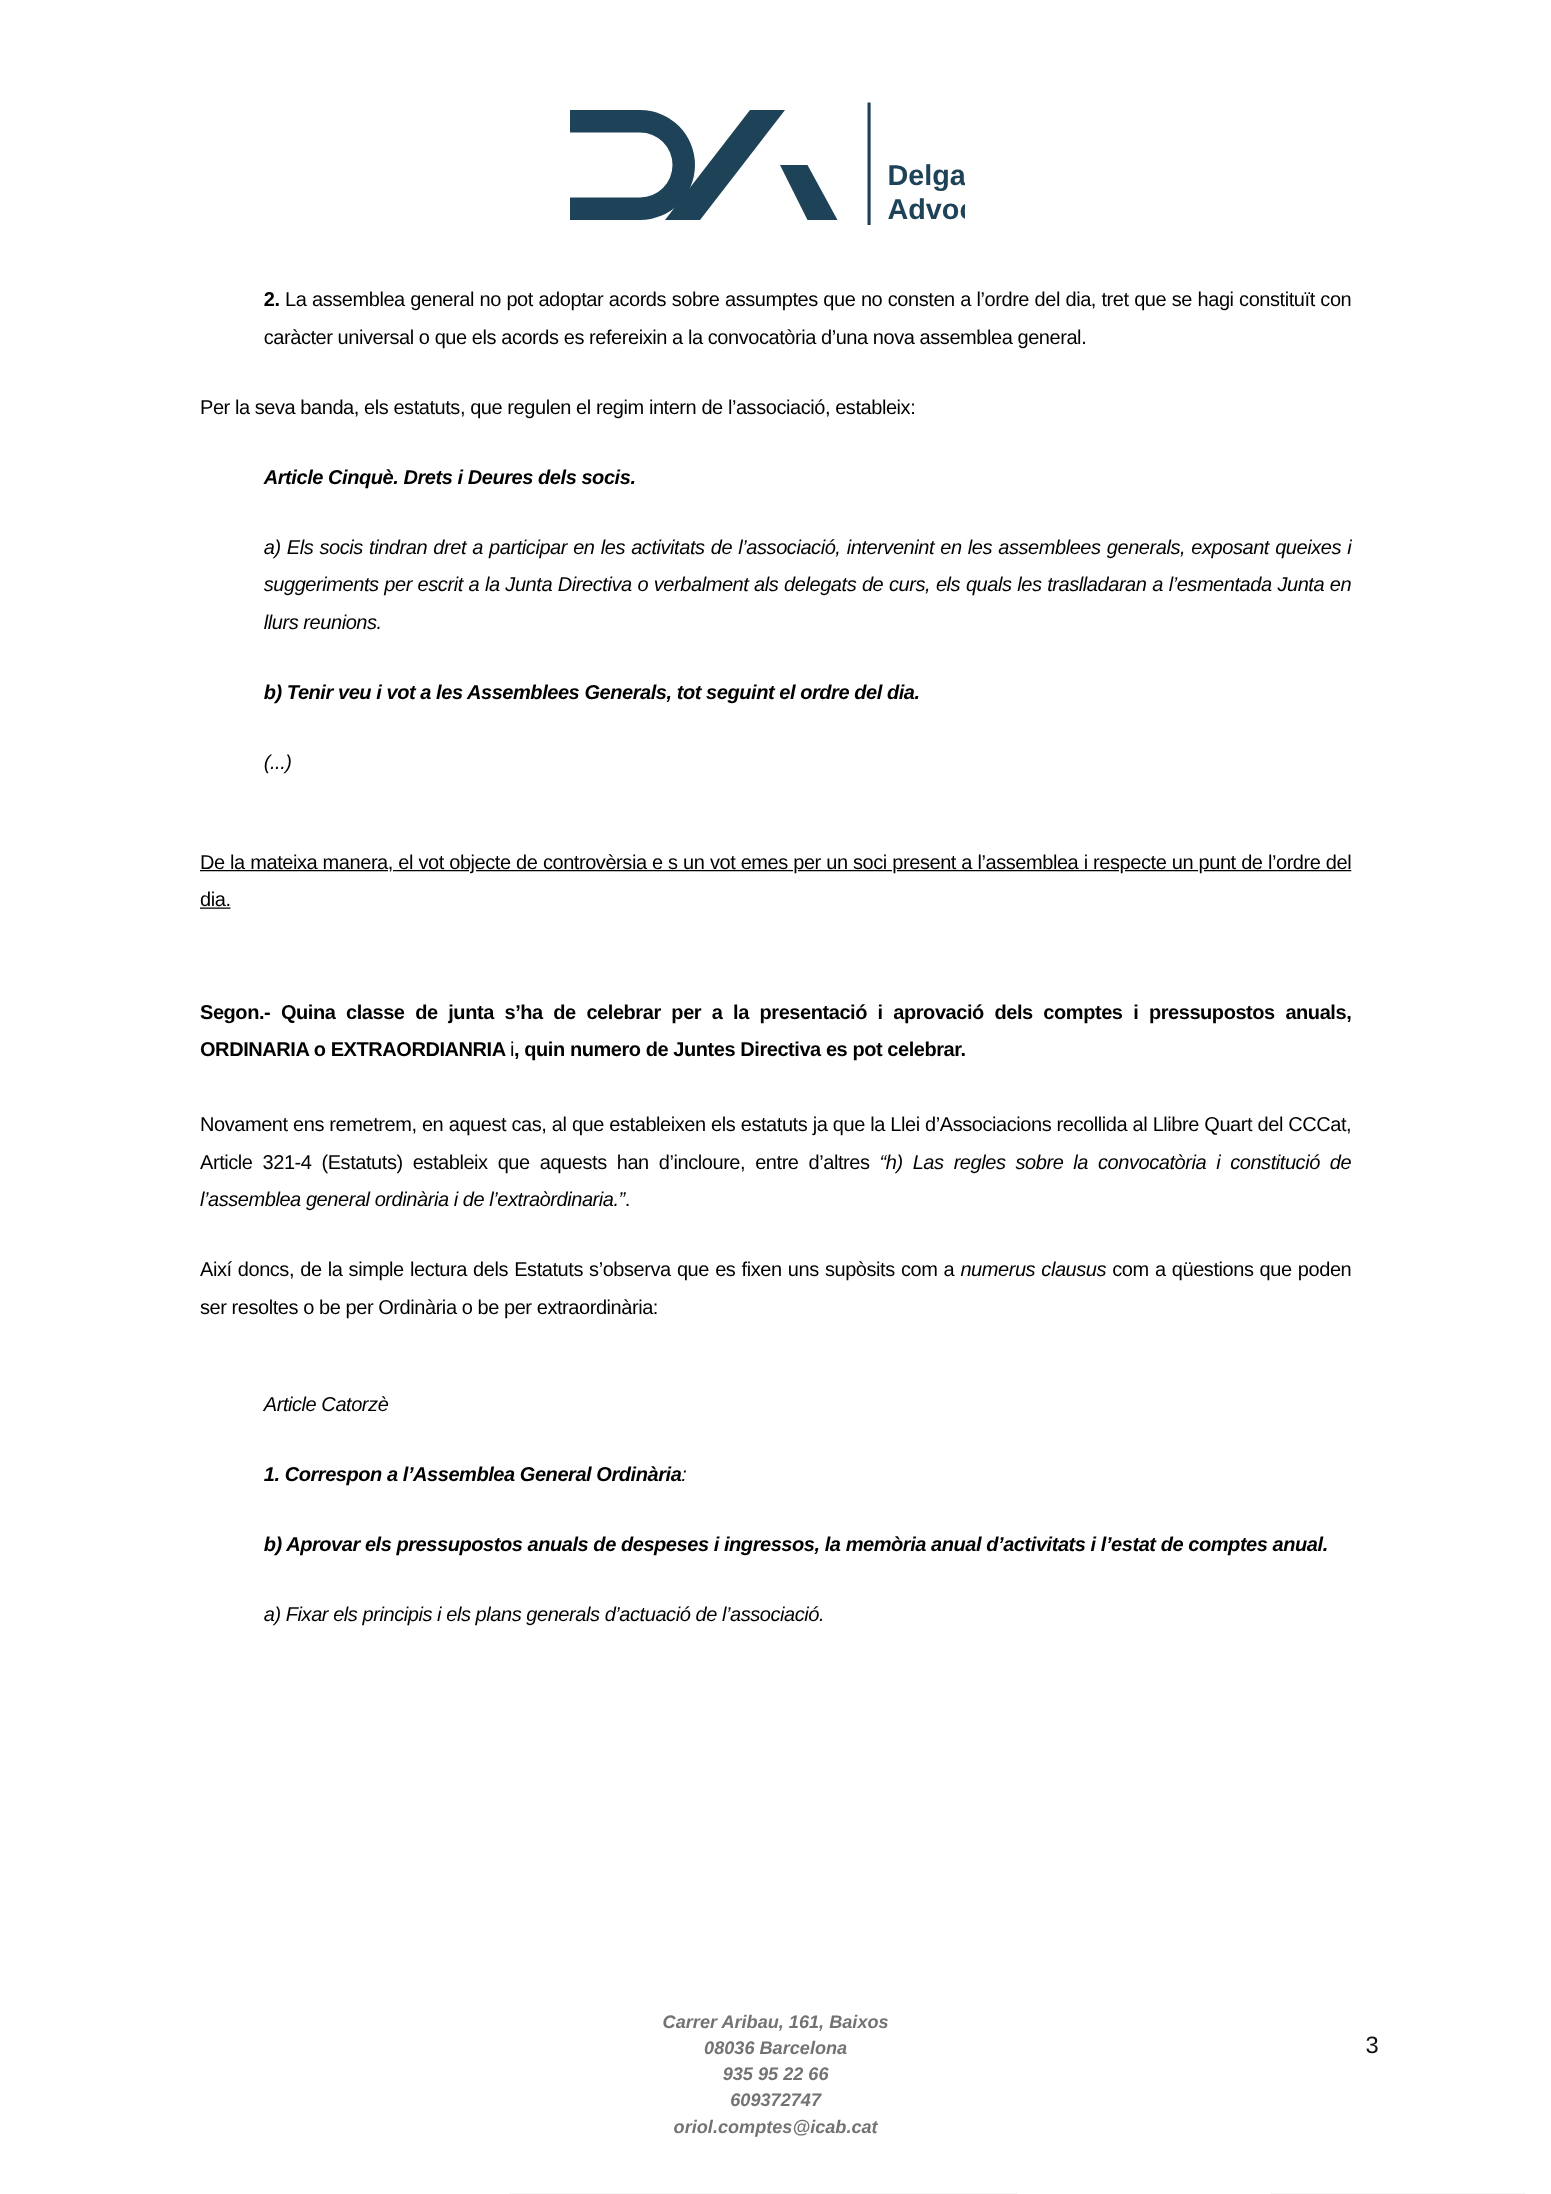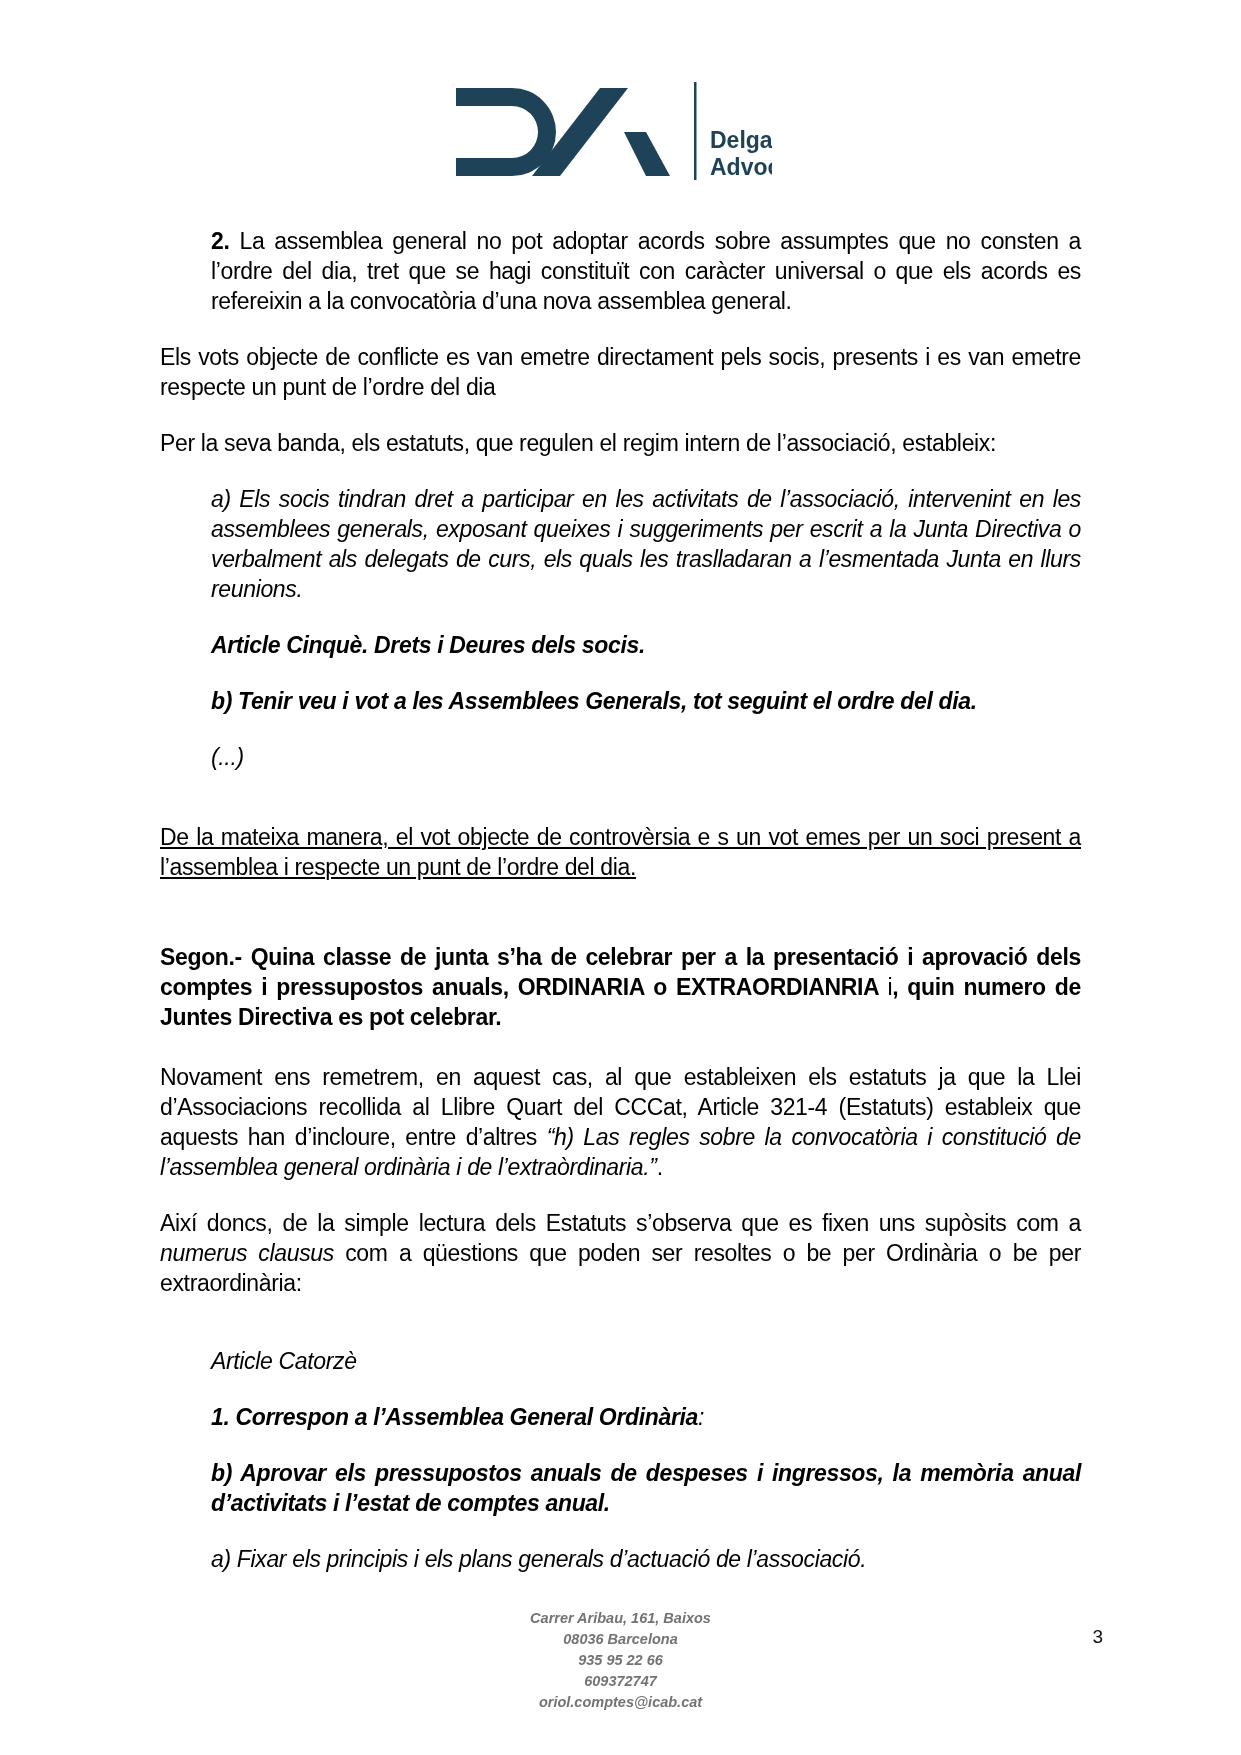--- a/index.html
+++ b/index.html
@@ -17,21 +17,21 @@
     position:absolute;top:74px;left:50%;
     transform:translateX(-8px) translateX(-50%);
     width:318px;height:106px;
   }
   .logo svg{display:block;width:100%;height:100%;}
   
   .content{
     position:absolute;top:226px;left:160px;width:921px;
   }
   .p{
-    font-size:23px;line-height:30px;
+    font-size:16px;line-height:30px;
     letter-spacing:-0.35px;
     text-align:justify;
     margin:0 0 26px 0;
   }
   .indent{margin-left:51px;}
   .bd{font-weight:bold;}
   .it{font-style:italic;}
   .un{}
   .mb-md{margin-bottom:50px !important;}
   .mb-lg{margin-bottom:60px !important;text-decoration:underline;}
@@ -69,24 +69,23 @@
 
       <rect fill="#1e4257" x="240" y="8" width="2.5" height="98"></rect>
 
       <text x="256" y="74" font-family="Liberation Sans, sans-serif" font-size="23" font-weight="600" fill="#1e4257">Delgado</text>
       <text x="256" y="101" font-family="Liberation Sans, sans-serif" font-size="23" font-weight="600" fill="#1e4257">Advocats</text>
     </svg>
   </div>
 
   <div class="content">
     <p class="p indent"><span class="bd">2. </span><span>La assemblea general no pot adoptar acords sobre assumptes que no consten a l’ordre del dia, tret que se hagi constituït con caràcter universal o que els acords es refereixin a la convocatòria d’una nova assemblea general.</span></p>
-    <p class="p"><span>Els vots objecte de conflicte es van emetre directament pels socis, presents i es van emetre respecte un punt de l’ordre del dia</span></p>
     <p class="p"><span>Per la seva banda, els estatuts, que regulen el regim intern de l’associació, estableix:</span></p>
+    <p class="p indent"><span class="bd it">Article Cinquè. Drets i Deures dels socis.</span></p>
     <p class="p indent"><span class="it">a) Els socis tindran dret a participar en les activitats de l’associació, intervenint en les assemblees generals, exposant queixes i suggeriments per escrit a la Junta Directiva o verbalment als delegats de curs, els quals les traslladaran a l’esmentada Junta en llurs reunions.</span></p>
-    <p class="p indent"><span class="bd it">Article Cinquè. Drets i Deures dels socis.</span></p>
     <p class="p indent"><span class="bd it un">b) Tenir veu i vot a les Assemblees Generals, tot seguint el ordre del dia.</span></p>
     <p class="p indent mb-md"><span class="it">(...)</span></p>
     <p class="p mb-lg"><span>De la mateixa manera, el vot objecte de controvèrsia e s un vot emes per un soci present a l’assemblea i respecte un punt de l’ordre del dia.</span></p>
     <p class="p mb-seg"><span class="bd">Segon.- </span><span class="bd un">Quina classe de junta s’ha de celebrar per a la presentació i aprovació dels comptes i pressupostos anuals, ORDINARIA o EXTRAORDIANRIA </span><span class="un">i</span><span class="bd un">, quin numero de Juntes Directiva es pot celebrar</span><span class="bd">.</span></p>
     <p class="p"><span>Novament ens remetrem, en aquest cas, al que estableixen els estatuts ja que la Llei d’Associacions recollida al Llibre Quart del CCCat, Article 321-4 (Estatuts) estableix que aquests han d’incloure, entre d’altres </span><span class="it">“h) Las regles sobre la convocatòria i constitució de l’assemblea general ordinària i de l’extraòrdinaria.”</span><span>.</span></p>
     <p class="p mb-p6"><span>Així doncs, de la simple lectura dels Estatuts s’observa que es fixen uns supòsits com a </span><span class="it">numerus clausus</span><span> com a qüestions que poden ser resoltes o be per Ordinària o be per extraordinària:</span></p>
     <p class="p indent"><span class="it">Article Catorzè</span></p>
     <p class="p indent"><span class="bd it">1. Correspon a l’Assemblea General Ordinària</span><span class="it">:</span></p>
     <p class="p indent"><span class="bd it un">b) Aprovar els pressupostos anuals de despeses i ingressos, la memòria anual d’activitats i l’estat de comptes anual</span><span class="bd it">.</span></p>
     <p class="p indent"><span class="it">a) Fixar els principis i els plans generals d’actuació de l’associació.</span></p>

